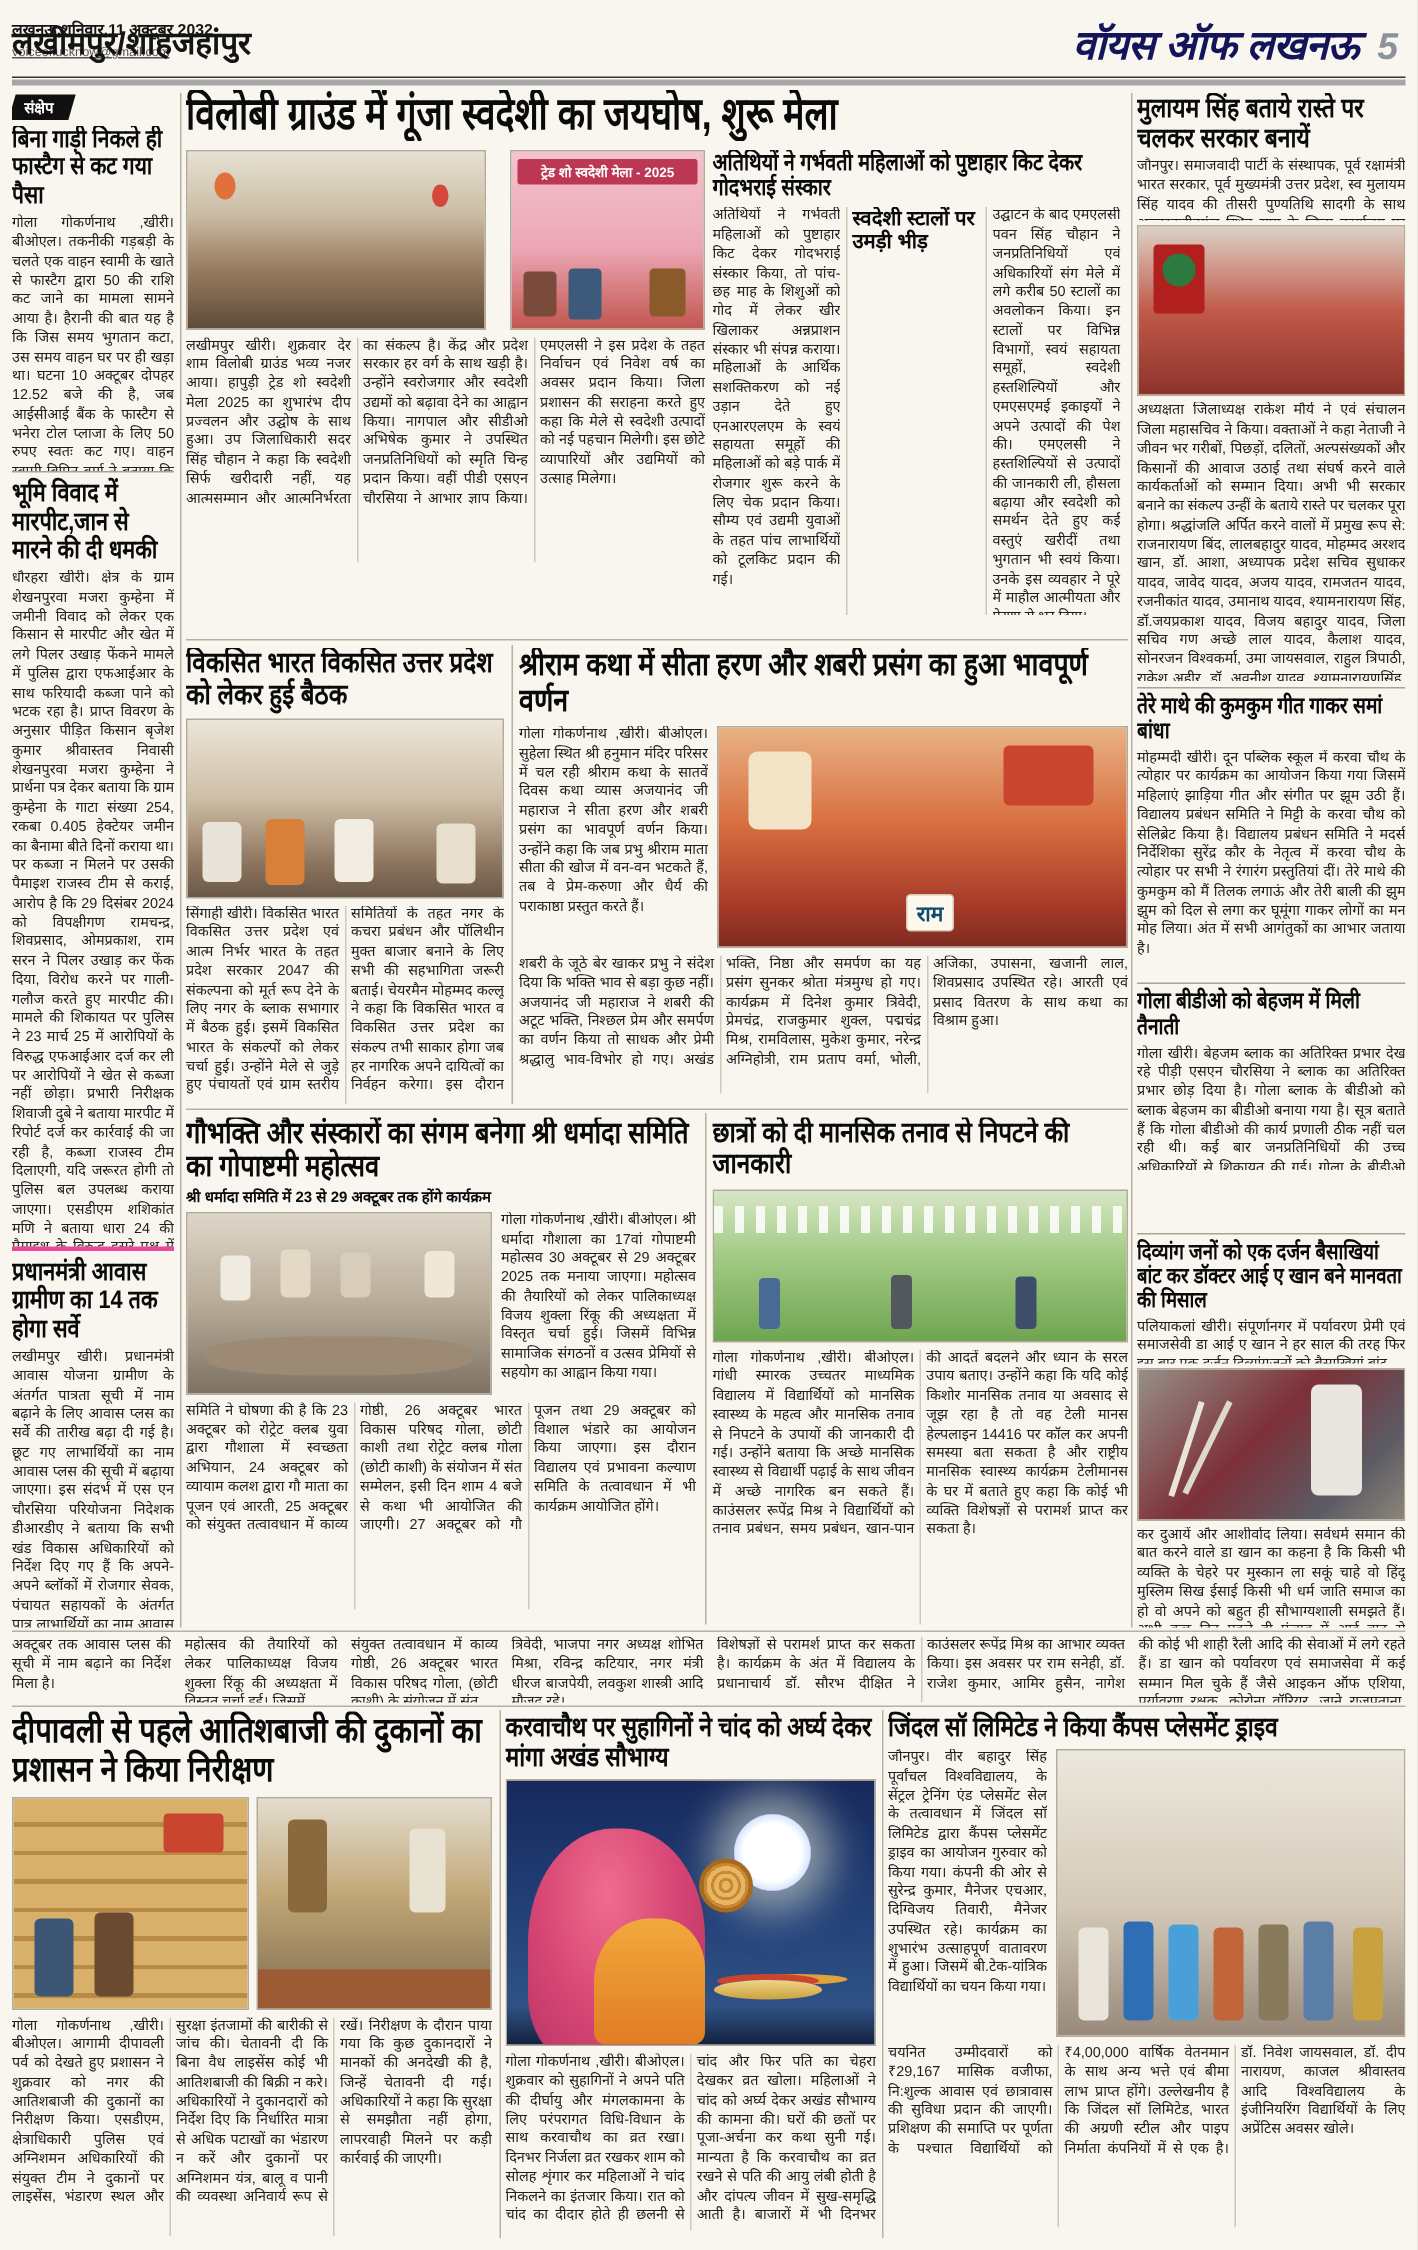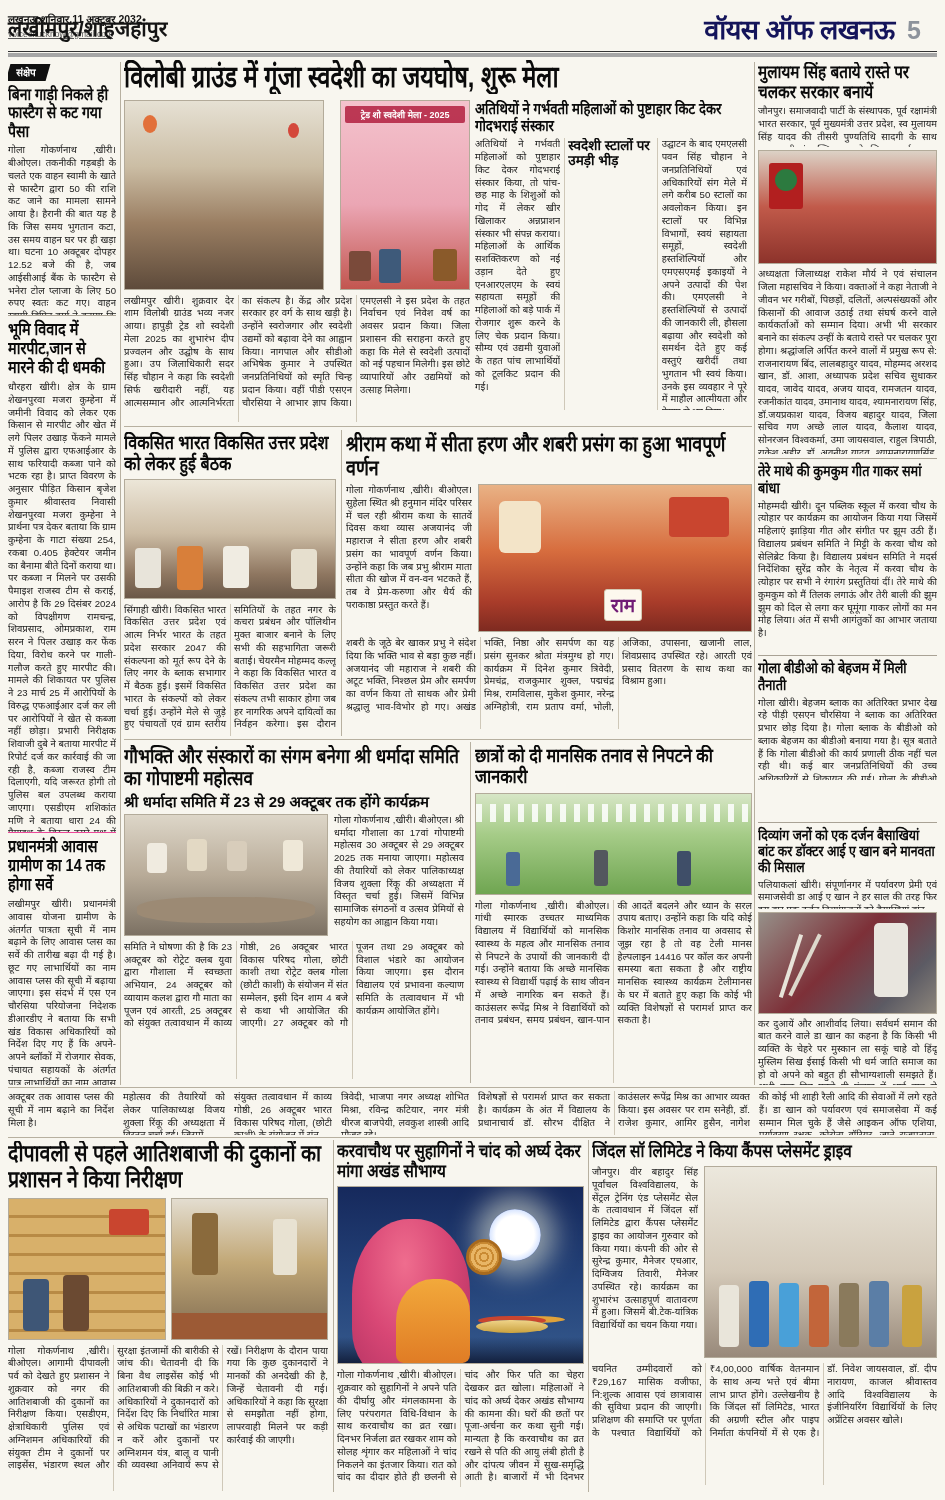--- a/index.html
+++ b/index.html
@@ -16,22 +16,22 @@
   .photo{position:relative;overflow:hidden;border:1px solid #b3ab9a;background:#c9c2b2;}
   .rule-v{position:absolute;width:1px;background:#b7b0a0;}
   .rule-h{position:absolute;height:1px;background:#b7b0a0;}
   .rail-story{border-top:1px solid #a9a295;padding-top:4px;margin-top:4px;overflow:hidden;}
   .rail-story:first-child{border-top:none;margin-top:0;padding-top:0;}
   .brieflabel{display:inline-block;background:#101010;color:#fff;font-weight:bold;font-size:10px;
               padding:1px 12px 2px 8px;transform:skewX(-16deg);}
   .brieflabel span{display:inline-block;transform:skewX(16deg);}
   .bannertext{position:absolute;left:4px;top:5px;right:4px;color:#fff;background:rgba(178,32,64,.85);
               font-size:9px;font-weight:bold;text-align:center;padding:2px 1px;border-radius:2px;}
-  .ramlabel{position:absolute;left:46%;bottom:10px;background:#fdf8ee;color:#701a75;font-weight:bold;
-            font-size:19px;padding:2px 6px;border-radius:3px;border:1px solid #d3c9b2;}
+  .ramlabel{position:absolute;left:46%;bottom:10px;background:#fdf8ee;color:#0c4a6e;font-weight:bold;
+            font-size:14px;padding:2px 6px;border-radius:3px;border:1px solid #d3c9b2;}
   
   .karwa-art{background:linear-gradient(180deg,#16295c 0%,#24437a 55%,#35598c 100%);}
   .moon{position:absolute;right:42px;top:22px;width:52px;height:52px;border-radius:50%;
         background:radial-gradient(circle,#ffffff 52%,#dbe7ff 68%,rgba(255,255,255,0) 75%);
         box-shadow:0 0 26px 14px rgba(255,255,225,.5);}
   .skyline{position:absolute;left:0;right:0;bottom:0;height:26px;
            background:linear-gradient(180deg,rgba(20,30,60,.0),rgba(13,22,48,.85));}
   .figure{position:absolute;left:14px;bottom:-14px;width:118px;height:158px;border-radius:48% 46% 30% 30%;
           background:radial-gradient(ellipse at 45% 28%,#ef6d8e 0%,#d84775 48%,#b03060 100%);}
   .blouse{position:absolute;left:58px;bottom:0;width:74px;height:84px;border-radius:50% 40% 10% 10%;
@@ -45,21 +45,21 @@
 <body>
 
 <div id="page">
 
   <div class="abs" style="left:8px;top:8px;width:929px;height:42px;">
     <div class="abs" style="left:0;top:4px;width:220px;">
       <div style="font-size:10.5px;font-weight:bold;">लखनऊ,शनिवार,11 अक्टूबर 2032</div>
       <div style="font-size:8.5px;color:#555;margin-top:3px;text-decoration:underline;">voiceoflucknow@gmail.com</div>
     </div>
     <div class="abs" style="left:0;right:0;top:6px;text-align:left;font-size:21px;font-weight:bold;">लखीमपुर/शाहजहांपुर</div>
-    <div class="abs" style="right:16px;top:2px;text-align:right;white-space:nowrap;">
+    <div class="abs" style="right:5px;top:2px;text-align:right;white-space:nowrap;font-style:italic;">
       <span style="font-size:27px;font-weight:bold;color:#14145a;letter-spacing:-.5px;">वॉयस ऑफ लखनऊ</span>
       <span style="font-size:25px;font-weight:bold;color:#8d939b;margin-left:8px;">5</span>
     </div>
   </div>
   <div class="abs" style="left:8px;top:51px;width:929px;height:1px;background:#333;"></div>
   <div class="abs" style="left:8px;top:53px;width:929px;height:4px;background:#a6a6a6;"></div>
 
   <div class="rule-v" style="left:120px;top:62px;height:1023px;"></div>
   <div class="rule-v" style="left:754px;top:62px;height:1023px;"></div>
   <div class="rule-v" style="left:341px;top:430px;height:306px;"></div>
@@ -77,31 +77,31 @@
     <div style="height:230px;overflow:hidden;margin-top:4px;">
       <h3 class="hd hsq" style="font-size:16.5px;">बिना गाड़ी निकले ही फास्टैग से कट गया पैसा</h3>
       <div class="body" style="margin-top:4px;">गोला गोकर्णनाथ ,खीरी। बीओएल। तकनीकी गड़बड़ी के चलते एक वाहन स्वामी के खाते से फास्टैग द्वारा 50 की राशि कट जाने का मामला सामने आया है। हैरानी की बात यह है कि जिस समय भुगतान कटा, उस समय वाहन घर पर ही खड़ा था। घटना 10 अक्टूबर दोपहर 12.52 बजे की है, जब आईसीआई बैंक के फास्टैग से भनेरा टोल प्लाजा के लिए 50 रुपए स्वतः कट गए। वाहन स्वामी विपिन वर्मा ने बताया कि गाड़ी कहीं नहीं गई थी, फिर भी टोल कट गया। उन्होंने बैंक और टोल प्लाजा प्रबंधन से जांच कर राशि वापस करने की मांग की है। लोगों का कहना है कि फास्टैग सिस्टम में ऐसी तकनीकी खामियां पहले भी सामने आ चुकी हैं, जिससे उपभोक्ताओं को नुकसान उठाना पड़ता है। लोगों ने इस व्यवस्था में सुधार की मांग की है ताकि भविष्य में ऐसी घटनाएं दोबारा न हों।</div>
     </div>
 
     <div style="height:512px;overflow:hidden;border-top:1px solid #a9a295;padding-top:4px;">
       <h3 class="hd hsq" style="font-size:17px;">भूमि विवाद में मारपीट,जान से मारने की दी धमकी</h3>
       <div class="body" style="margin-top:4px;">धौरहरा खीरी। क्षेत्र के ग्राम शेखनपुरवा मजरा कुम्हेना में जमीनी विवाद को लेकर एक किसान से मारपीट और खेत में लगे पिलर उखाड़ फेंकने मामले में पुलिस द्वारा एफआईआर के साथ फरियादी कब्जा पाने को भटक रहा है। प्राप्त विवरण के अनुसार पीड़ित किसान बृजेश कुमार श्रीवास्तव निवासी शेखनपुरवा मजरा कुम्हेना ने प्रार्थना पत्र देकर बताया कि ग्राम कुम्हेना के गाटा संख्या 254, रकबा 0.405 हेक्टेयर जमीन का बैनामा बीते दिनों कराया था। पर कब्जा न मिलने पर उसकी पैमाइश राजस्व टीम से कराई, आरोप है कि 29 दिसंबर 2024 को विपक्षीगण रामचन्द्र, शिवप्रसाद, ओमप्रकाश, राम सरन ने पिलर उखाड़ कर फेंक दिया, विरोध करने पर गाली-गलौज करते हुए मारपीट की। मामले की शिकायत पर पुलिस ने 23 मार्च 25 में आरोपियों के विरुद्ध एफआईआर दर्ज कर ली पर आरोपियों ने खेत से कब्जा नहीं छोड़ा। प्रभारी निरीक्षक शिवाजी दुबे ने बताया मारपीट में रिपोर्ट दर्ज कर कार्रवाई की जा रही है, कब्जा राजस्व टीम दिलाएगी, यदि जरूरत होगी तो पुलिस बल उपलब्ध कराया जाएगा। एसडीएम शशिकांत मणि ने बताया धारा 24 की पैमाइश के विरुद्ध दूसरे पक्ष में कमिश्नरी में अपील की है, निस्तारण के बाद पैमाइश पुनः होगी, तभी निस्तारण हो सकेगा।</div>
     </div>
 
-    <div style="height:256px;overflow:hidden;border-top:1px solid #ec4899;padding-top:4px;">
+    <div style="height:256px;overflow:hidden;border-top:3px solid #ec4899;padding-top:4px;">
       <h3 class="hd hsq" style="font-size:17px;">प्रधानमंत्री आवास ग्रामीण का 14 तक होगा सर्वे</h3>
       <div class="body" style="margin-top:4px;">लखीमपुर खीरी। प्रधानमंत्री आवास योजना ग्रामीण के अंतर्गत पात्रता सूची में नाम बढ़ाने के लिए आवास प्लस का सर्वे की तारीख बढ़ा दी गई है। छूट गए लाभार्थियों का नाम आवास प्लस की सूची में बढ़ाया जाएगा। इस संदर्भ में एस एन चौरसिया परियोजना निदेशक डीआरडीए ने बताया कि सभी खंड विकास अधिकारियों को निर्देश दिए गए हैं कि अपने-अपने ब्लॉकों में रोजगार सेवक, पंचायत सहायकों के अंतर्गत पात्र लाभार्थियों का नाम आवास प्लस की सूची में बढ़ा लें।</div>
     </div>
   </div>
 
   <div class="abs" style="left:124px;top:60px;width:628px;height:362px;overflow:hidden;">
     <h1 class="hd h1sq" style="font-size:30px;">विलोबी ग्राउंड में गूंजा स्वदेशी का जयघोष, शुरू मेला</h1>
     <div style="display:flex;gap:5px;margin-top:6px;">
       <div style="width:346px;">
-        <div style="display:flex;gap:16px;height:190px;justify-content:flex-end;">
+        <div style="display:flex;gap:16px;height:120px;justify-content:flex-end;">
           <div class="photo" style="flex:1.55;background:linear-gradient(180deg,#e6e1d4 0%,#cbbda4 35%,#9a7e62 65%,#5e4b3b 100%);">
             <div style="position:absolute;left:18px;top:14px;width:14px;height:18px;border-radius:50%;background:#e2703a;"></div>
             <div style="position:absolute;right:24px;top:22px;width:11px;height:15px;border-radius:50%;background:#d4483b;"></div>
           </div>
           <div class="photo" style="flex:1;background:linear-gradient(180deg,#f4c3cd 0%,#eba6b4 55%,#c2564f 100%);">
             <div class="bannertext">ट्रेड शो स्वदेशी मेला - 2025</div>
             <div style="position:absolute;left:8px;bottom:8px;width:22px;height:30px;background:#7a4a3a;border-radius:3px;"></div>
             <div style="position:absolute;left:38px;bottom:6px;width:22px;height:34px;background:#3e5a7a;border-radius:3px;"></div>
             <div style="position:absolute;right:12px;bottom:8px;width:24px;height:32px;background:#8a5a2a;border-radius:3px;"></div>
           </div>
@@ -138,21 +138,21 @@
         <div style="position:absolute;left:20px;top:16px;width:42px;height:52px;background:#f3e4c8;border-radius:6px;"></div>
         <div style="position:absolute;right:22px;top:12px;width:60px;height:40px;background:#c9452f;border-radius:4px;"></div>
         <div class="ramlabel">राम</div>
       </div>
     </div>
     <div class="body cols-3" style="height:92px;margin-top:5px;">शबरी के जूठे बेर खाकर प्रभु ने संदेश दिया कि भक्ति भाव से बड़ा कुछ नहीं। अजयानंद जी महाराज ने शबरी की अटूट भक्ति, निश्छल प्रेम और समर्पण का वर्णन किया तो साधक और प्रेमी श्रद्धालु भाव-विभोर हो गए। अखंड भक्ति, निष्ठा और समर्पण का यह प्रसंग सुनकर श्रोता मंत्रमुग्ध हो गए। कार्यक्रम में दिनेश कुमार त्रिवेदी, प्रेमचंद्र, राजकुमार शुक्ल, पद्मचंद्र मिश्र, रामविलास, मुकेश कुमार, नरेन्द्र अग्निहोत्री, राम प्रताप वर्मा, भोली, अजिका, उपासना, खजानी लाल, शिवप्रसाद उपस्थित रहे। आरती एवं प्रसाद वितरण के साथ कथा का विश्राम हुआ।</div>
   </div>
 
   <div class="abs" style="left:124px;top:745px;width:340px;height:338px;overflow:hidden;">
     <h2 class="hd hsq" style="font-size:20px;">गौभक्ति और संस्कारों का संगम बनेगा श्री धर्मादा समिति का गोपाष्टमी महोत्सव</h2>
-    <h3 class="subhead" style="font-size:15px;margin-top:3px;">श्री धर्मादा समिति में 23 से 29 अक्टूबर तक होंगे कार्यक्रम</h3>
+    <h3 class="subhead" style="font-size:10px;margin-top:3px;">श्री धर्मादा समिति में 23 से 29 अक्टूबर तक होंगे कार्यक्रम</h3>
     <div style="display:flex;gap:6px;height:122px;">
       <div class="photo" style="width:202px;background:linear-gradient(180deg,#ddd6c8 0%,#b8ab98 50%,#7c7163 100%);">
         <div style="position:absolute;left:12px;bottom:12px;right:12px;height:26px;background:#9c8a74;border-radius:40%;"></div>
         <div style="position:absolute;left:22px;top:28px;width:20px;height:30px;background:#f0ebe0;border-radius:4px;"></div>
         <div style="position:absolute;left:62px;top:24px;width:20px;height:32px;background:#e3d9c4;border-radius:4px;"></div>
         <div style="position:absolute;left:102px;top:26px;width:20px;height:30px;background:#d8cdbb;border-radius:4px;"></div>
         <div style="position:absolute;right:24px;top:25px;width:20px;height:31px;background:#efe8d8;border-radius:4px;"></div>
       </div>
       <div class="body" style="flex:1;">गोला गोकर्णनाथ ,खीरी। बीओएल। श्री धर्मादा गौशाला का 17वां गोपाष्टमी महोत्सव 30 अक्टूबर से 29 अक्टूबर 2025 तक मनाया जाएगा। महोत्सव की तैयारियों को लेकर पालिकाध्यक्ष विजय शुक्ला रिंकू की अध्यक्षता में विस्तृत चर्चा हुई। जिसमें विभिन्न सामाजिक संगठनों व उत्सव प्रेमियों से सहयोग का आह्वान किया गया।</div>
     </div>

